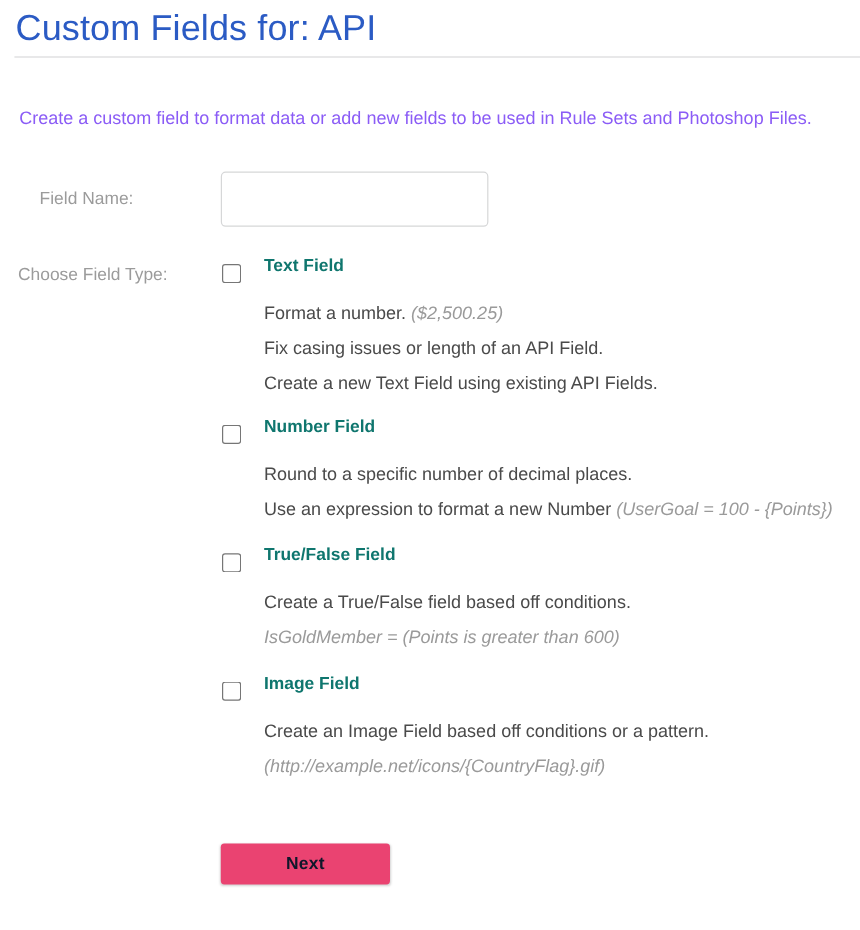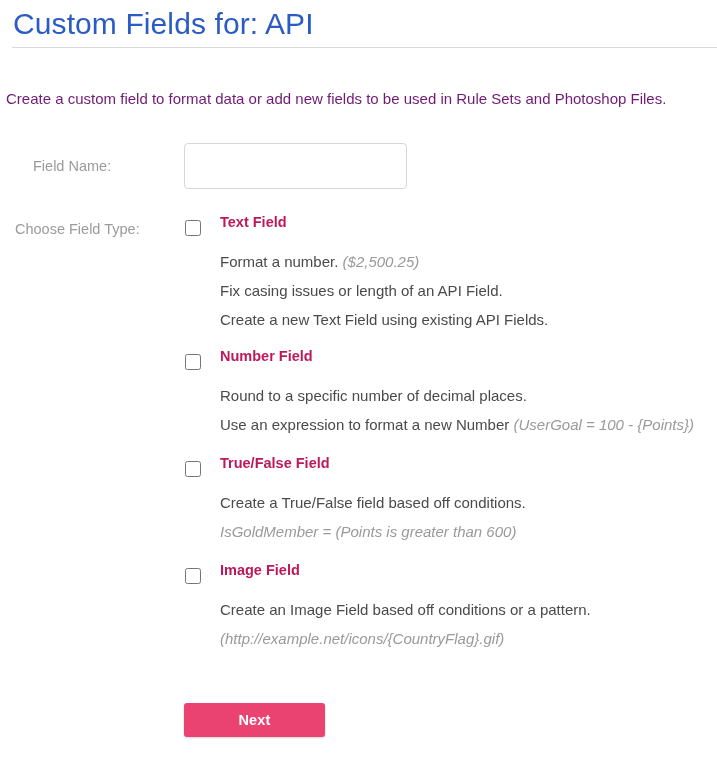--- a/index.html
+++ b/index.html
@@ -41,25 +41,25 @@
     left: 12px;
     top: 47px;
     width: 705px;
     height: 1px;
     background: #d9dadb;
   }
 
   
   .intro {
     position: absolute;
-    left: 6px;
+    left: 16px;
     top: 88px;
     font-size: 15px;
     line-height: 22px;
-    color: #701a75;
+    color: #8b5cf6;
     white-space: nowrap;
   }
 
   
   .label-col {
     position: absolute;
     font-size: 14.5px;
     color: #9b9b9b;
     white-space: nowrap;
   }
@@ -114,21 +114,21 @@
     margin: 0;
     cursor: pointer;
   }
 
   .opt-title {
     position: absolute;
     left: 220px;
     top: 0;
     font-size: 14.5px;
     font-weight: bold;
-    color: #be185d;
+    color: #0f766e;
     white-space: nowrap;
     cursor: pointer;
   }
 
   .desc {
     position: absolute;
     left: 220px;
     font-size: 15px;
     line-height: 21px;
     color: #4a4a4a;
@@ -147,21 +147,21 @@
   
   .next-button {
     position: absolute;
     left: 184px;
     top: 703px;
     width: 141px;
     height: 34px;
     background: #ea4371;
     border: none;
     border-radius: 3px;
-    color: #ffffff;
+    color: #0f172a;
     font-family: "Liberation Sans", sans-serif;
     font-size: 14.5px;
     font-weight: bold;
     letter-spacing: 0.2px;
     cursor: pointer;
     box-shadow: 0 1px 2px rgba(0,0,0,0.18);
     padding: 0;
   }
 </style>
 </head>

